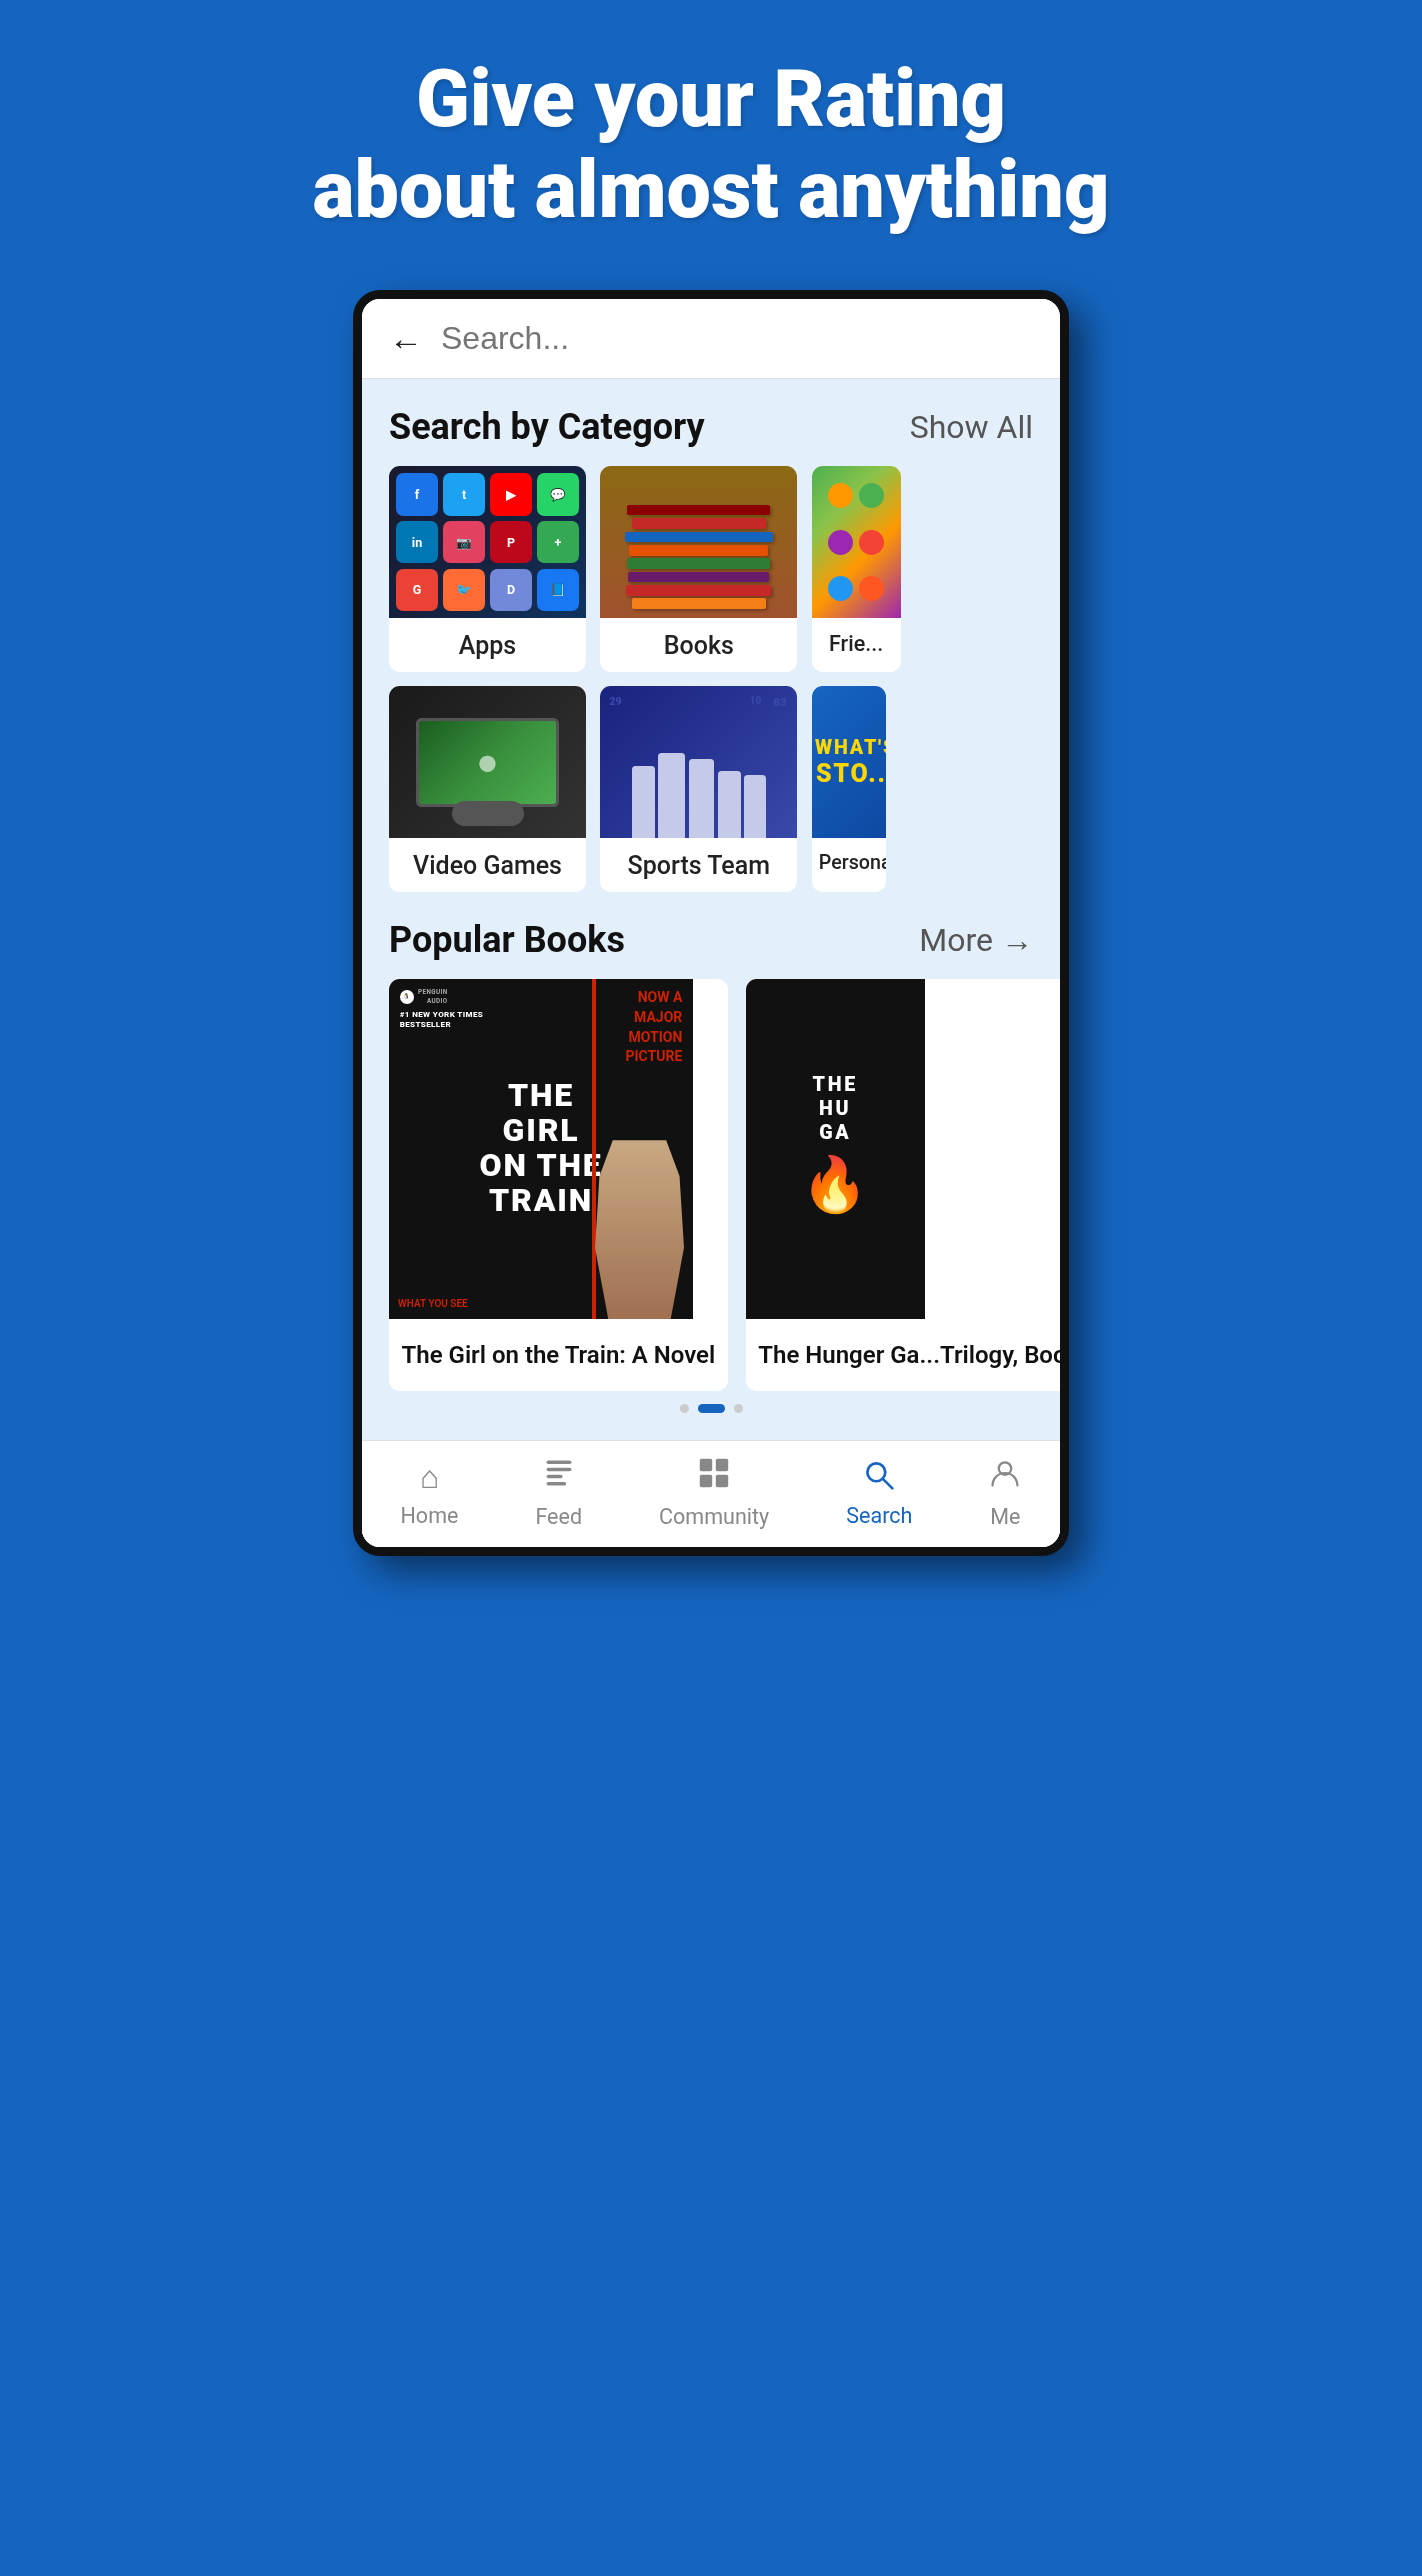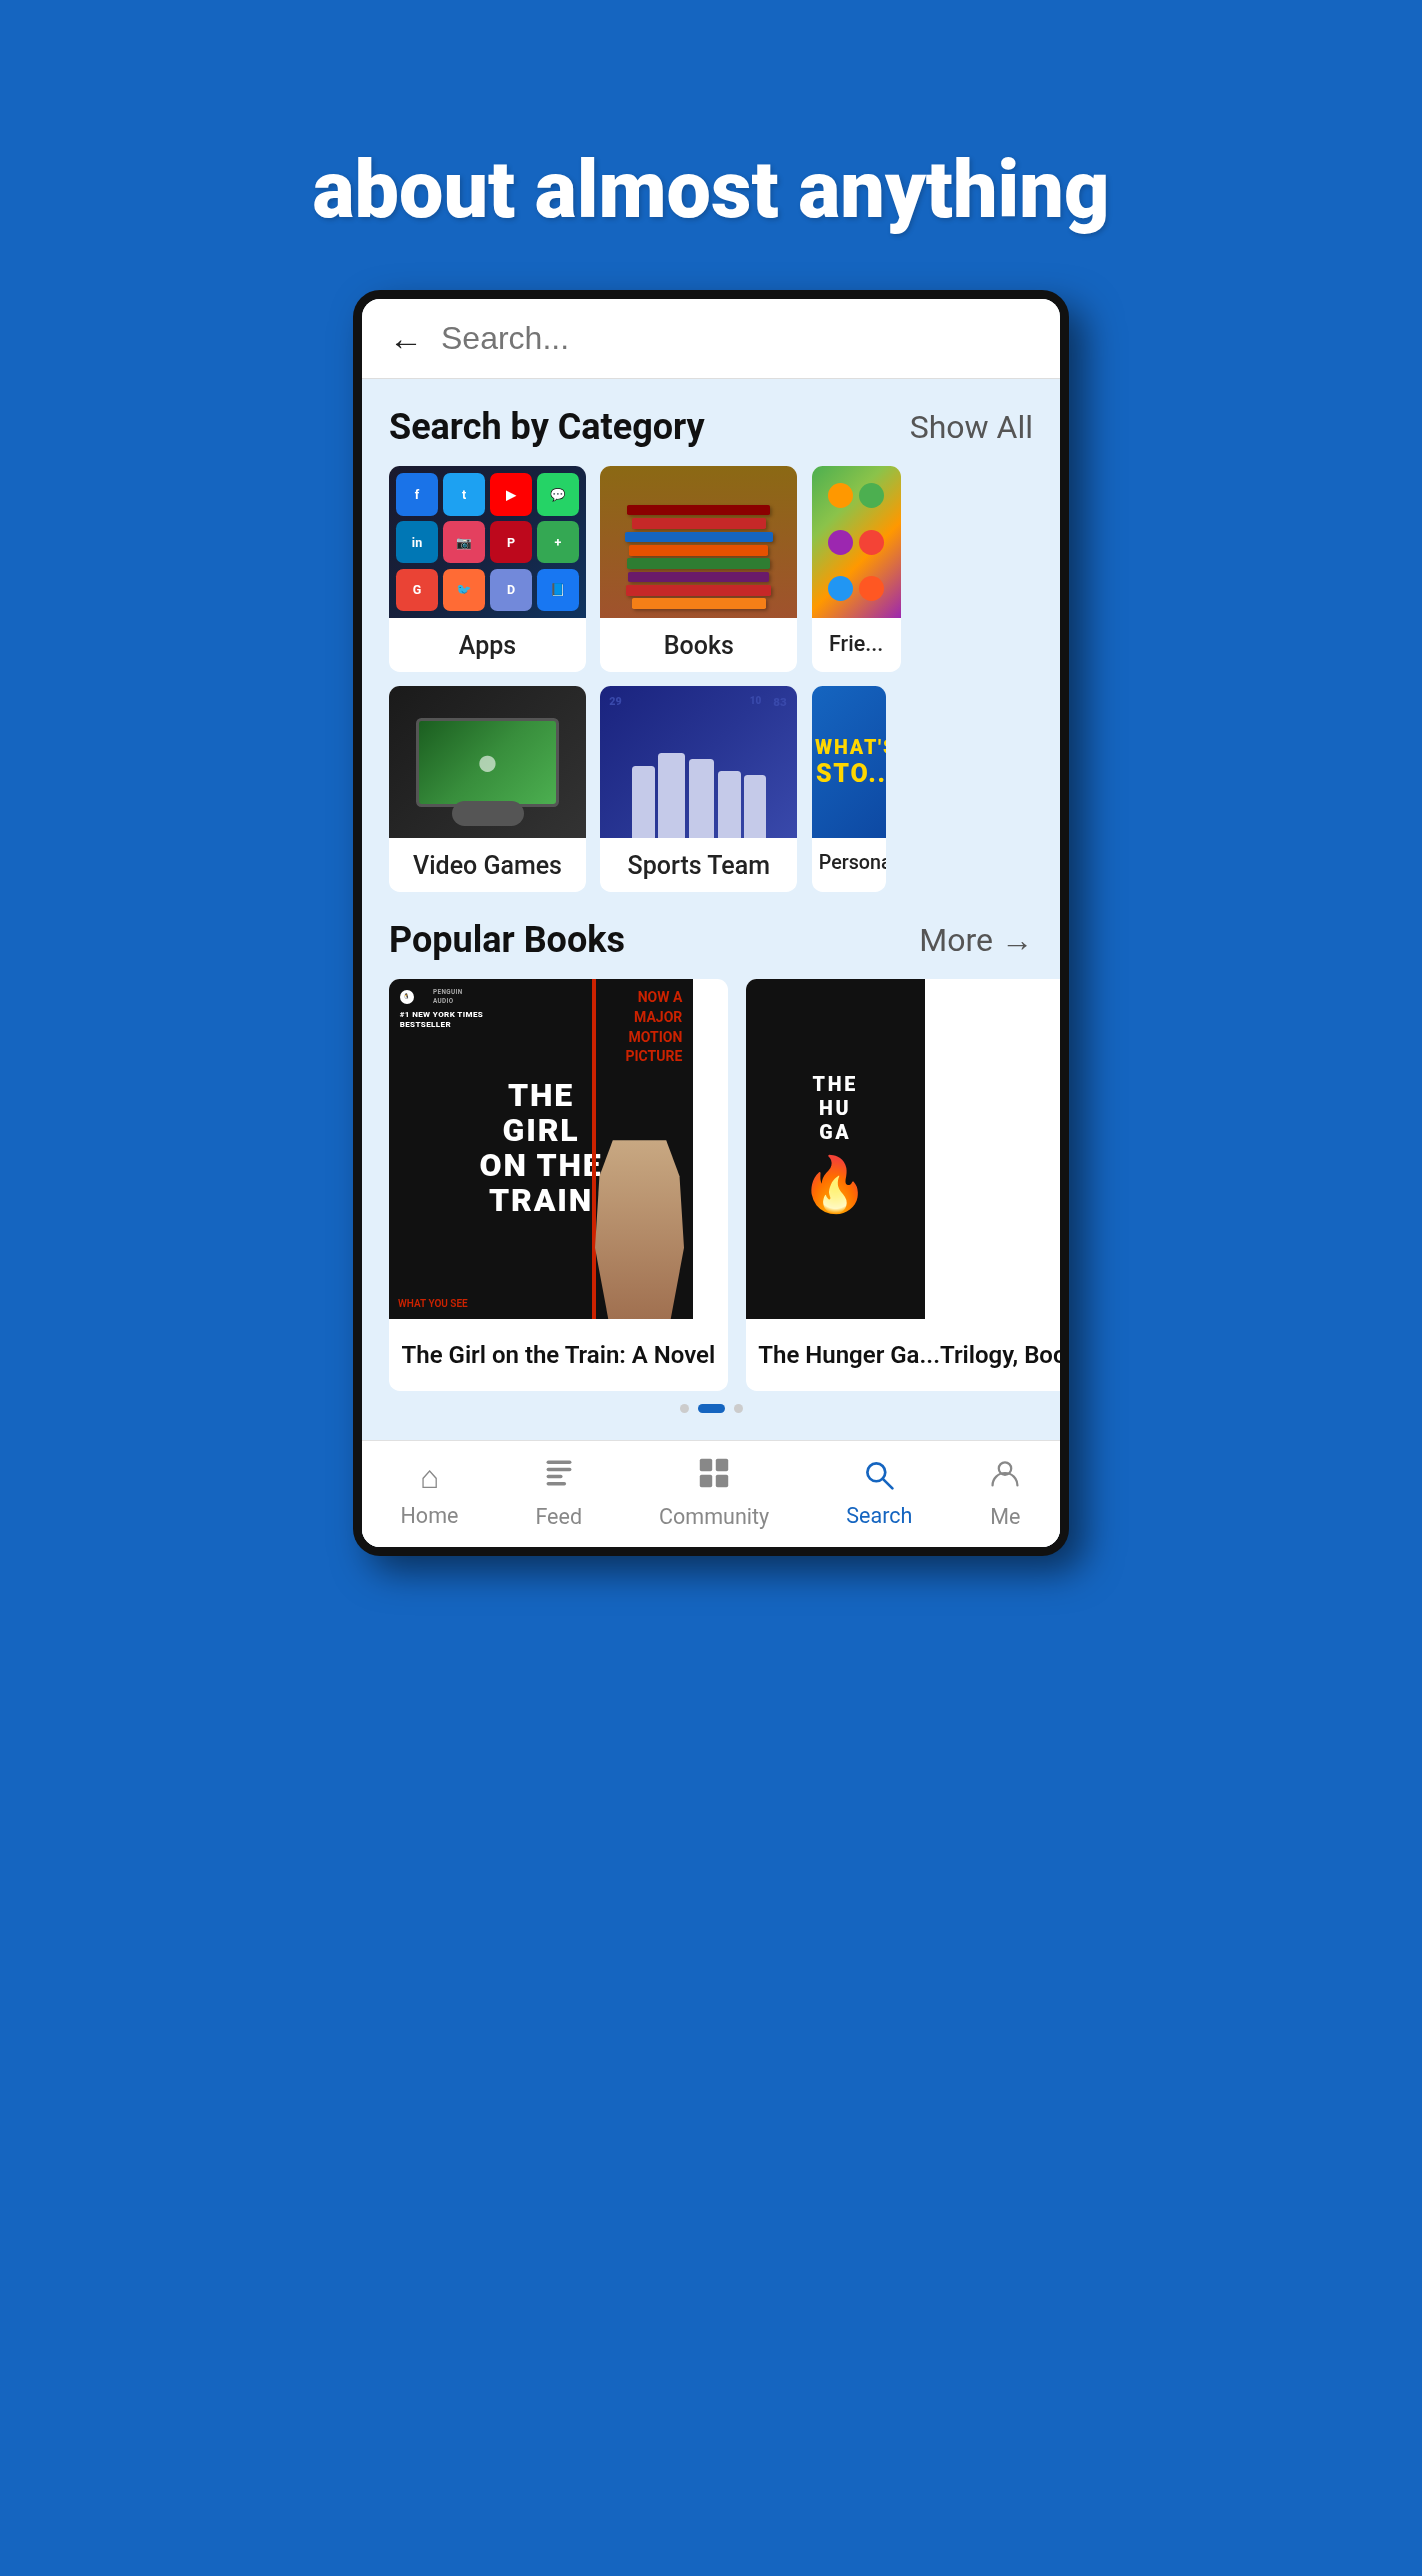--- a/index.html
+++ b/index.html
@@ -401,21 +401,21 @@
     .dot.active {
       background: #1565C0;
       width: 27px;
       border-radius: 4.5px;
     }
   </style>
 </head>
 <body>
 
 <div class="headline">
-  <br>
+  <span>Give your Rating</span><br>
   <span>about almost anything</span>
 </div>
 
 <div class="phone-shadow">
   <div class="phone-inner">
 
     <div class="search-bar">
       <span class="back-arrow">←</span>
       <input type="text" placeholder="Search..." style="">
     </div>
@@ -522,21 +522,21 @@
           <span class="section-link">More →</span>
         </div>
 
         <div class="books-row">
 
           <div class="book-card">
             <div class="got-cover">
               <div class="got-red-line"></div>
               <div class="got-top">
                 <div class="got-top-left">
-                  <div style="font-size:7.2px;display:flex;align-items:center;gap:19px;">
+                  <div style="font-size:7.2px;display:flex;align-items:center;gap:4px;text-align:right;">
                     <span style="background:white;border-radius:50%;width:14.3px;height:14.3px;display:inline-flex;align-items:center;justify-content:center;color:#111;font-size:5.4px;">🐧</span>
                     <span style="color:#aaa;font-size:6.3px;">PENGUIN<br>AUDIO</span>
                   </div>
                   <div style="color:white;font-size:8px;font-weight:800;margin-top:3.6px;line-height:1.3;">#1 NEW YORK TIMES<br>BESTSELLER</div>
                 </div>
                 <div class="got-top-right">NOW A<br>MAJOR<br>MOTION<br>PICTURE</div>
               </div>
               <div class="got-title">THE<br>GIRL<br>ON THE<br>TRAIN</div>
               <div class="got-face"></div>
               <div class="got-subtitle">WHAT YOU SEE</div>

